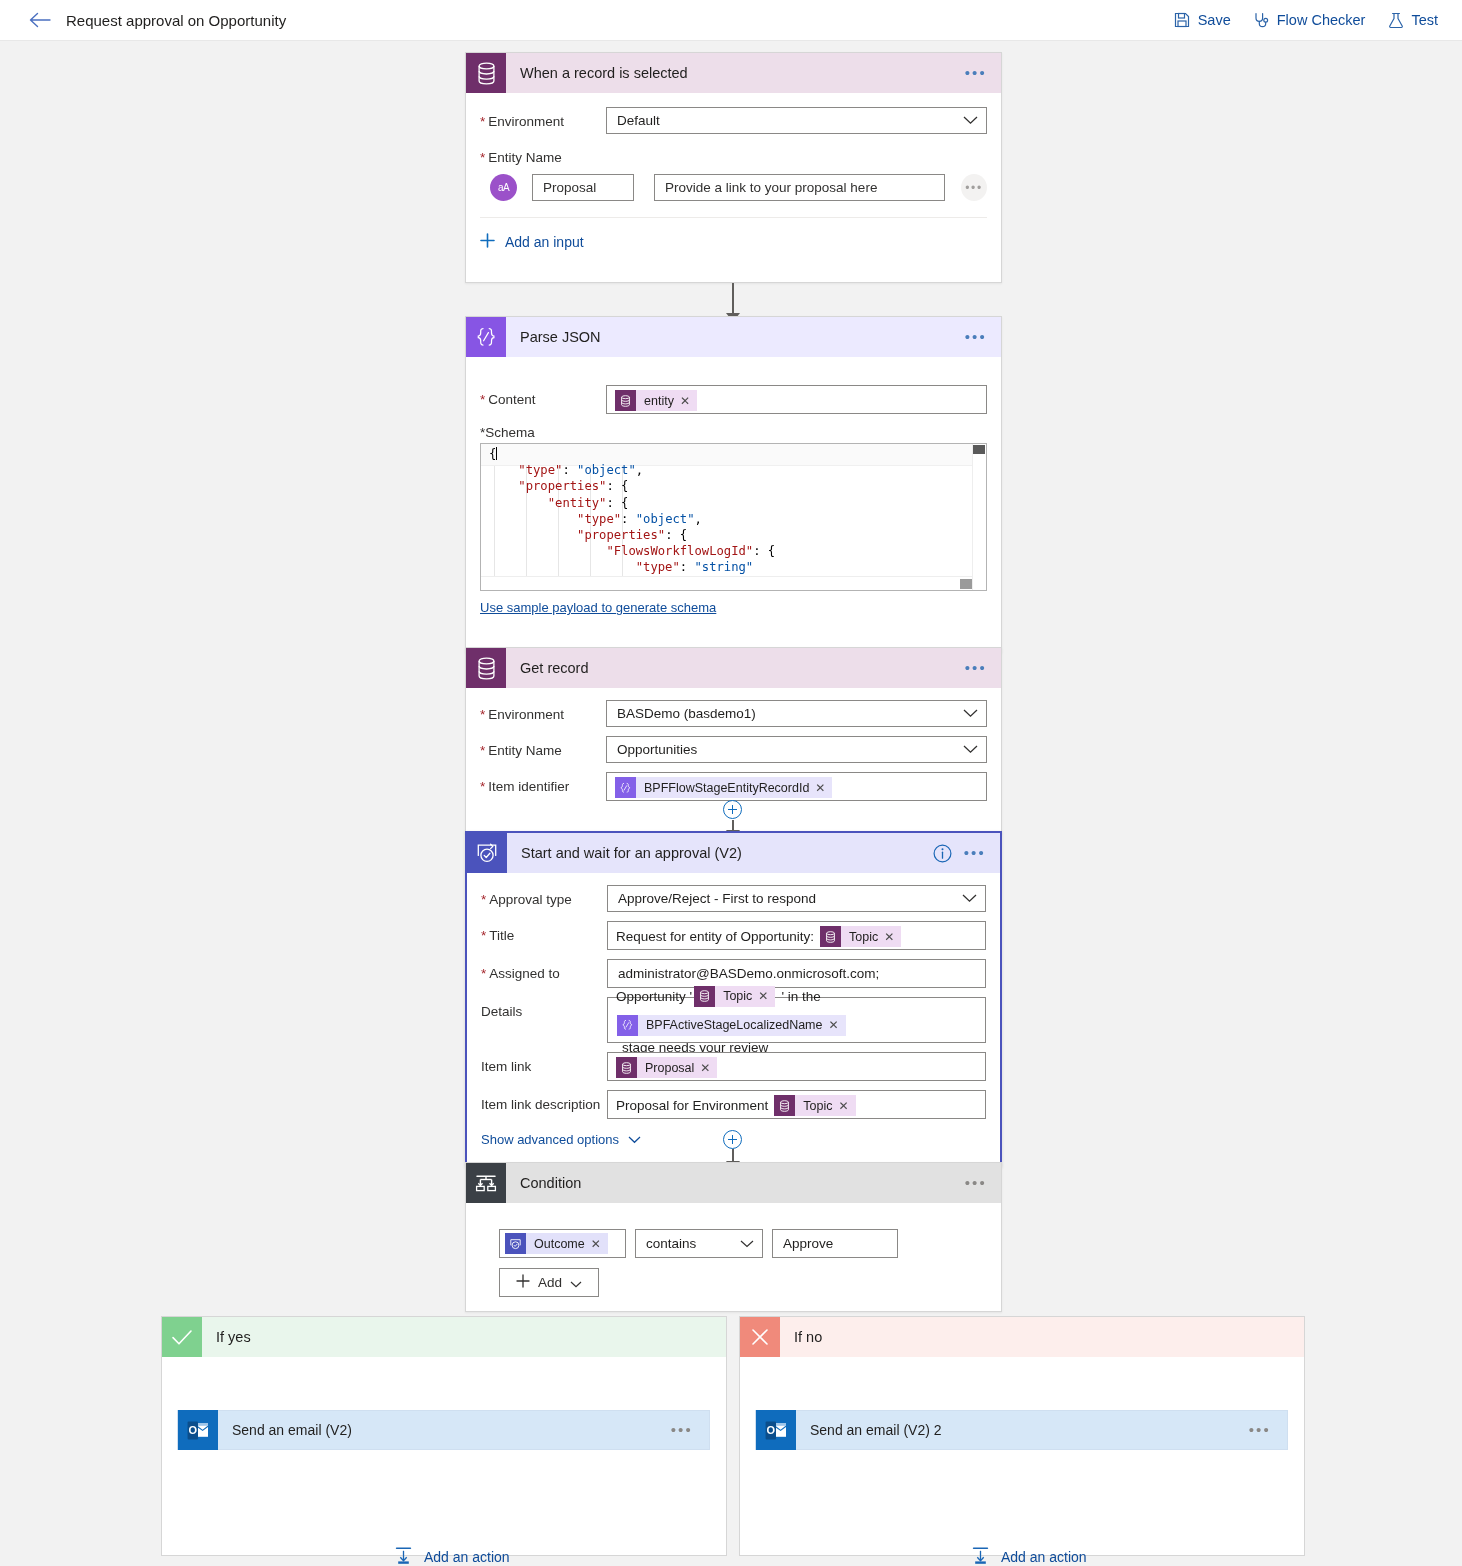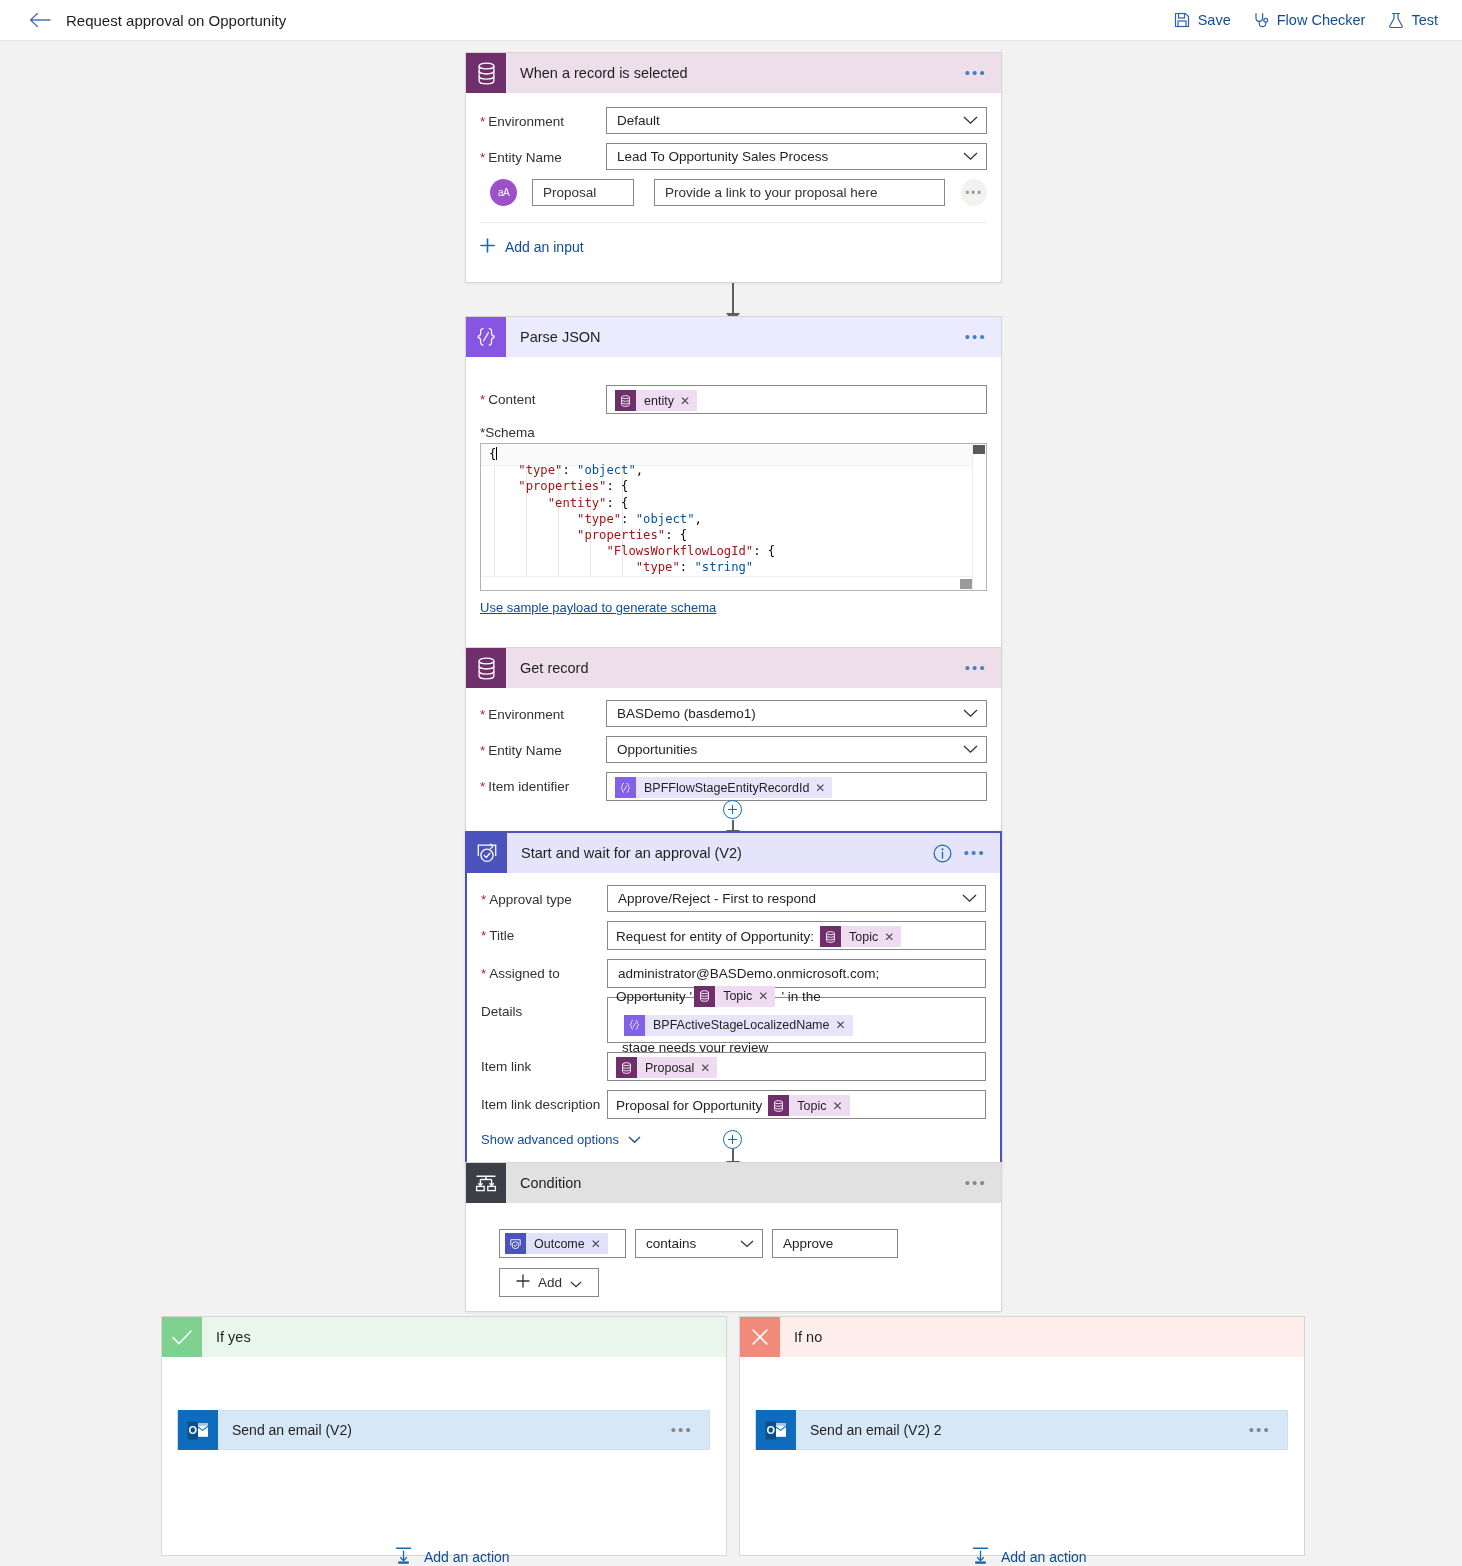--- a/index.html
+++ b/index.html
@@ -232,30 +232,20 @@
                 <svg width="15" height="9" viewBox="0 0 15 9">
                   <path d="M1 1l6.5 6.2L14 1" fill="none" stroke="#323130" stroke-width="1.3"></path>
                 </svg>
               </span>
           </div>
         </div>
       </div>
 
       <div class="row">
         <div class="lbl"><span class="req">*</span><span>Entity Name</span></div>
-        <div class="ctl">
-          <div class="select">
-            <span>Lead To Opportunity Sales Process</span>
-            <span class="chev">
-                <svg width="15" height="9" viewBox="0 0 15 9">
-                  <path d="M1 1l6.5 6.2L14 1" fill="none" stroke="#323130" stroke-width="1.3"></path>
-                </svg>
-              </span>
-          </div>
-        </div>
       </div>
 
       <div class="inp-row">
         <div class="avatar">
             <span>aA</span>
           </div>
         <div class="sm-input" style="width:105px;">
           <span>Proposal</span>
         </div>
         <div class="sm-input" style="width:301px; margin-left:20px;text-align:center;">
@@ -506,21 +496,21 @@
                     <path d="M1.6 2.2v7.6c0 .8 1.7 1.5 3.9 1.5s3.9-.7 3.9-1.5V2.2" fill="none" stroke="#fff" stroke-width=".9"></path>
                     <path d="M1.6 4.8c0 .8 1.7 1.5 3.9 1.5s3.9-.7 3.9-1.5" fill="none" stroke="#fff" stroke-width=".9"></path>
                     <path d="M1.6 7.4c0 .8 1.7 1.5 3.9 1.5s3.9-.7 3.9-1.5" fill="none" stroke="#fff" stroke-width=".9"></path>
                   </svg>
               </span>
               <span class="tlabel">Topic</span>
               <span class="tx">✕</span>
             </span>
             <span class="plaintext" style="margin-left:4px;">' in the</span>
             <span style="flex-basis:100%; height:0;"></span>
-            <span class="token expr" style="margin-left:8px;">
+            <span class="token expr" style="margin-left:1px;">
               <span class="tic">
                 <svg width="13" height="12" viewBox="0 0 13 12">
                     <path d="M4.6 1.4c-1.4 0-1.2 1.3-1.2 2.3 0 1.2-.7 1.7-1.3 1.7v.8c.6 0 1.3.5 1.3 1.7 0 1 -.2 2.3 1.2 2.3" fill="none" stroke="#fff" stroke-width=".8" stroke-linecap="round"></path>
                     <path d="M8.1 1.4c1.4 0 1.2 1.3 1.2 2.3 0 1.2.7 1.7 1.3 1.7v.8c-.6 0-1.3.5-1.3 1.7 0 1 .2 2.3-1.2 2.3" fill="none" stroke="#fff" stroke-width=".8" stroke-linecap="round"></path>
                     <path d="M7.7 3.7 L5 8.2" stroke="#fff" stroke-width=".8" stroke-linecap="round"></path>
                   </svg>
               </span>
               <span class="tlabel">BPFActiveStageLocalizedName</span>
               <span class="tx">✕</span>
             </span>
@@ -546,21 +536,21 @@
               <span class="tx">✕</span>
             </span>
           </div>
         </div>
       </div>
 
       <div class="row">
         <div class="lbl"><span>Item link description</span></div>
         <div class="ctl">
           <div class="input multi" style="height:29px; gap:6px;">
-            <span class="plaintext">Proposal for Opportunity</span>
+            <span class="plaintext">Proposal for Environment</span>
             <span class="token db">
               <span class="tic">
                 <svg width="11" height="12" viewBox="0 0 11 12">
                     <ellipse cx="5.5" cy="2.2" rx="3.9" ry="1.5" fill="none" stroke="#fff" stroke-width=".9"></ellipse>
                     <path d="M1.6 2.2v7.6c0 .8 1.7 1.5 3.9 1.5s3.9-.7 3.9-1.5V2.2" fill="none" stroke="#fff" stroke-width=".9"></path>
                     <path d="M1.6 4.8c0 .8 1.7 1.5 3.9 1.5s3.9-.7 3.9-1.5" fill="none" stroke="#fff" stroke-width=".9"></path>
                     <path d="M1.6 7.4c0 .8 1.7 1.5 3.9 1.5s3.9-.7 3.9-1.5" fill="none" stroke="#fff" stroke-width=".9"></path>
                   </svg>
               </span>
               <span class="tlabel">Topic</span>

